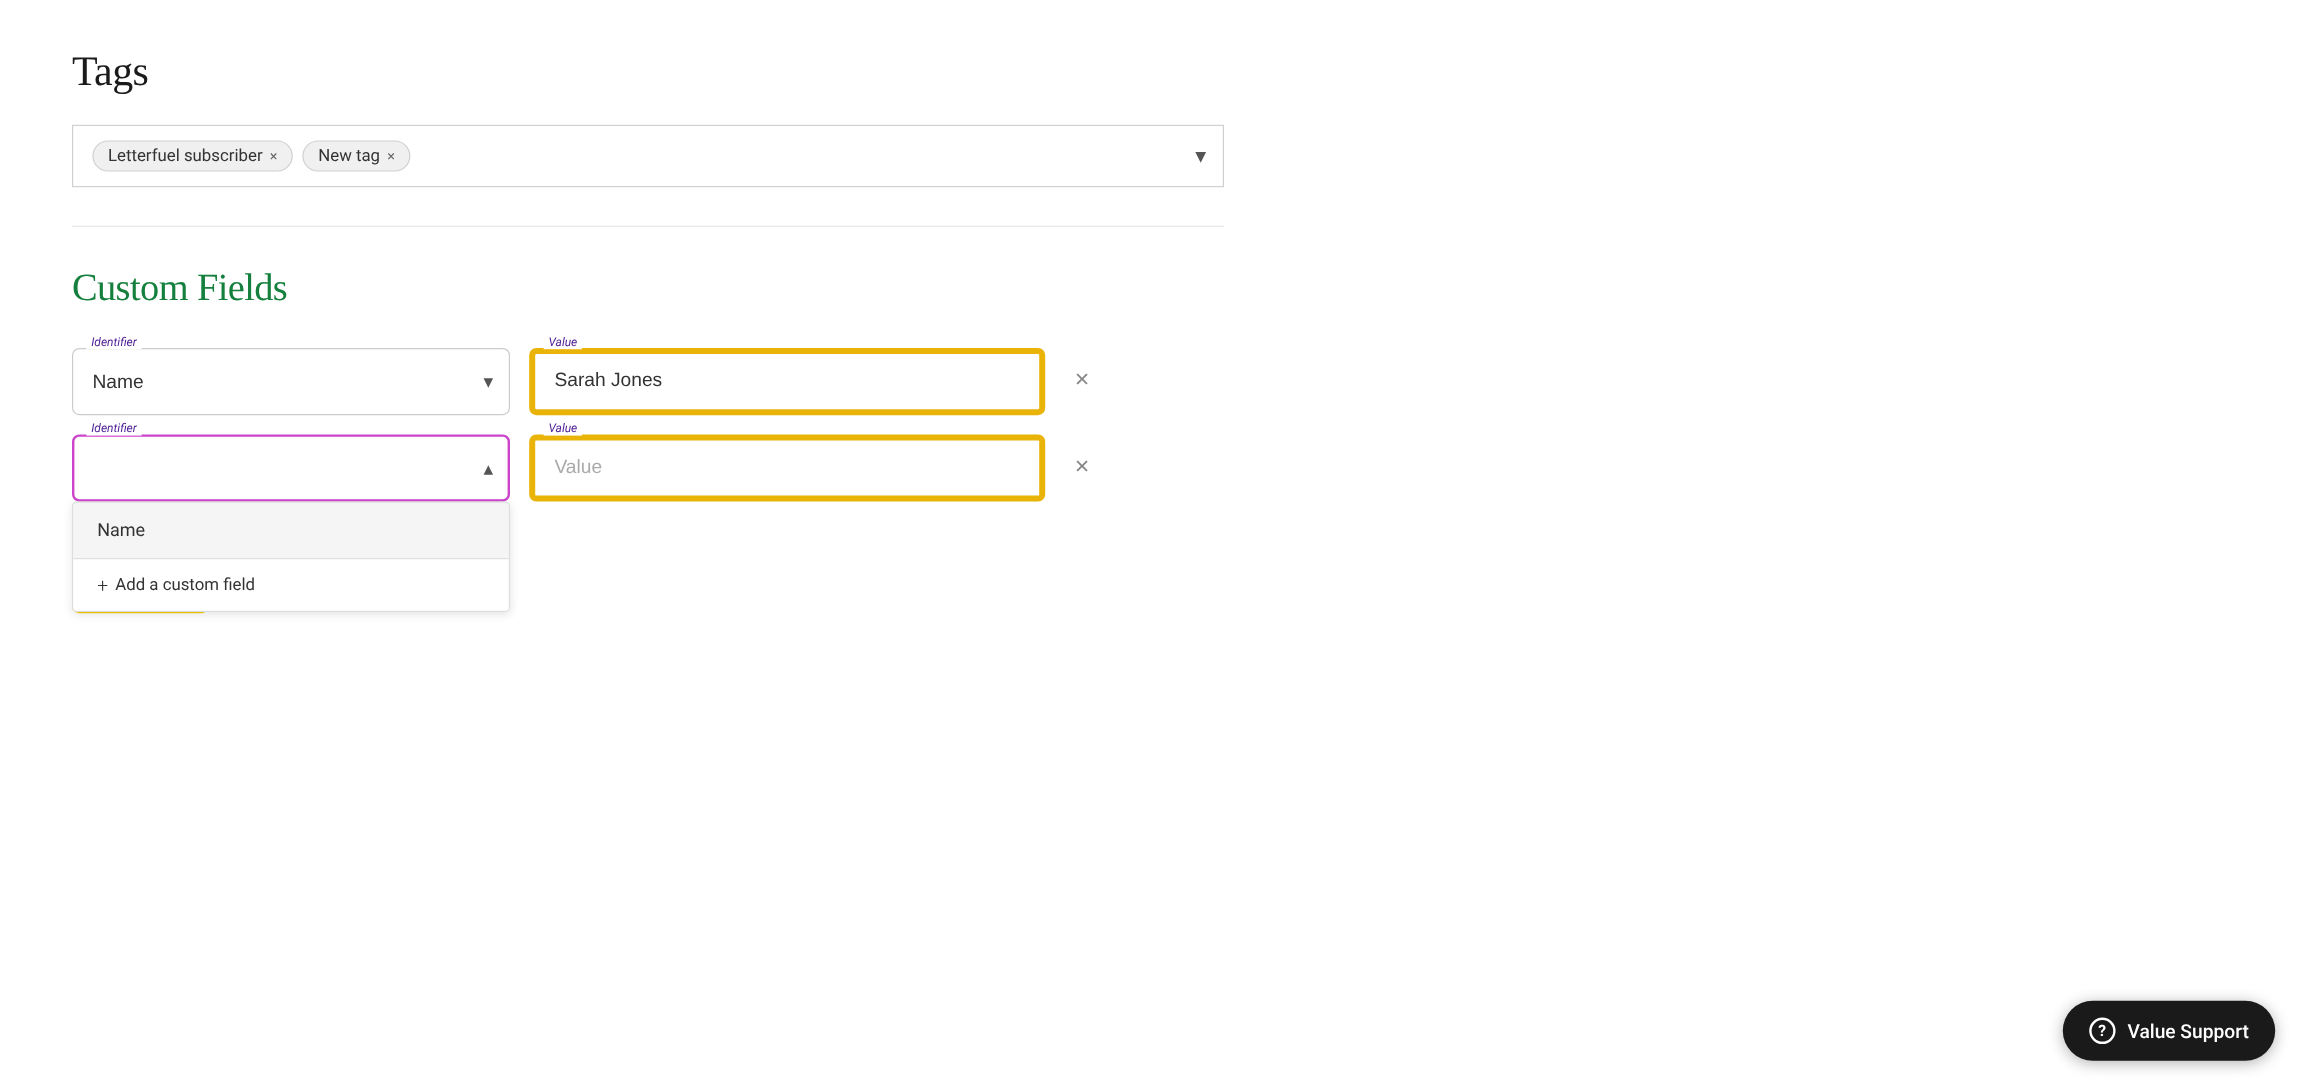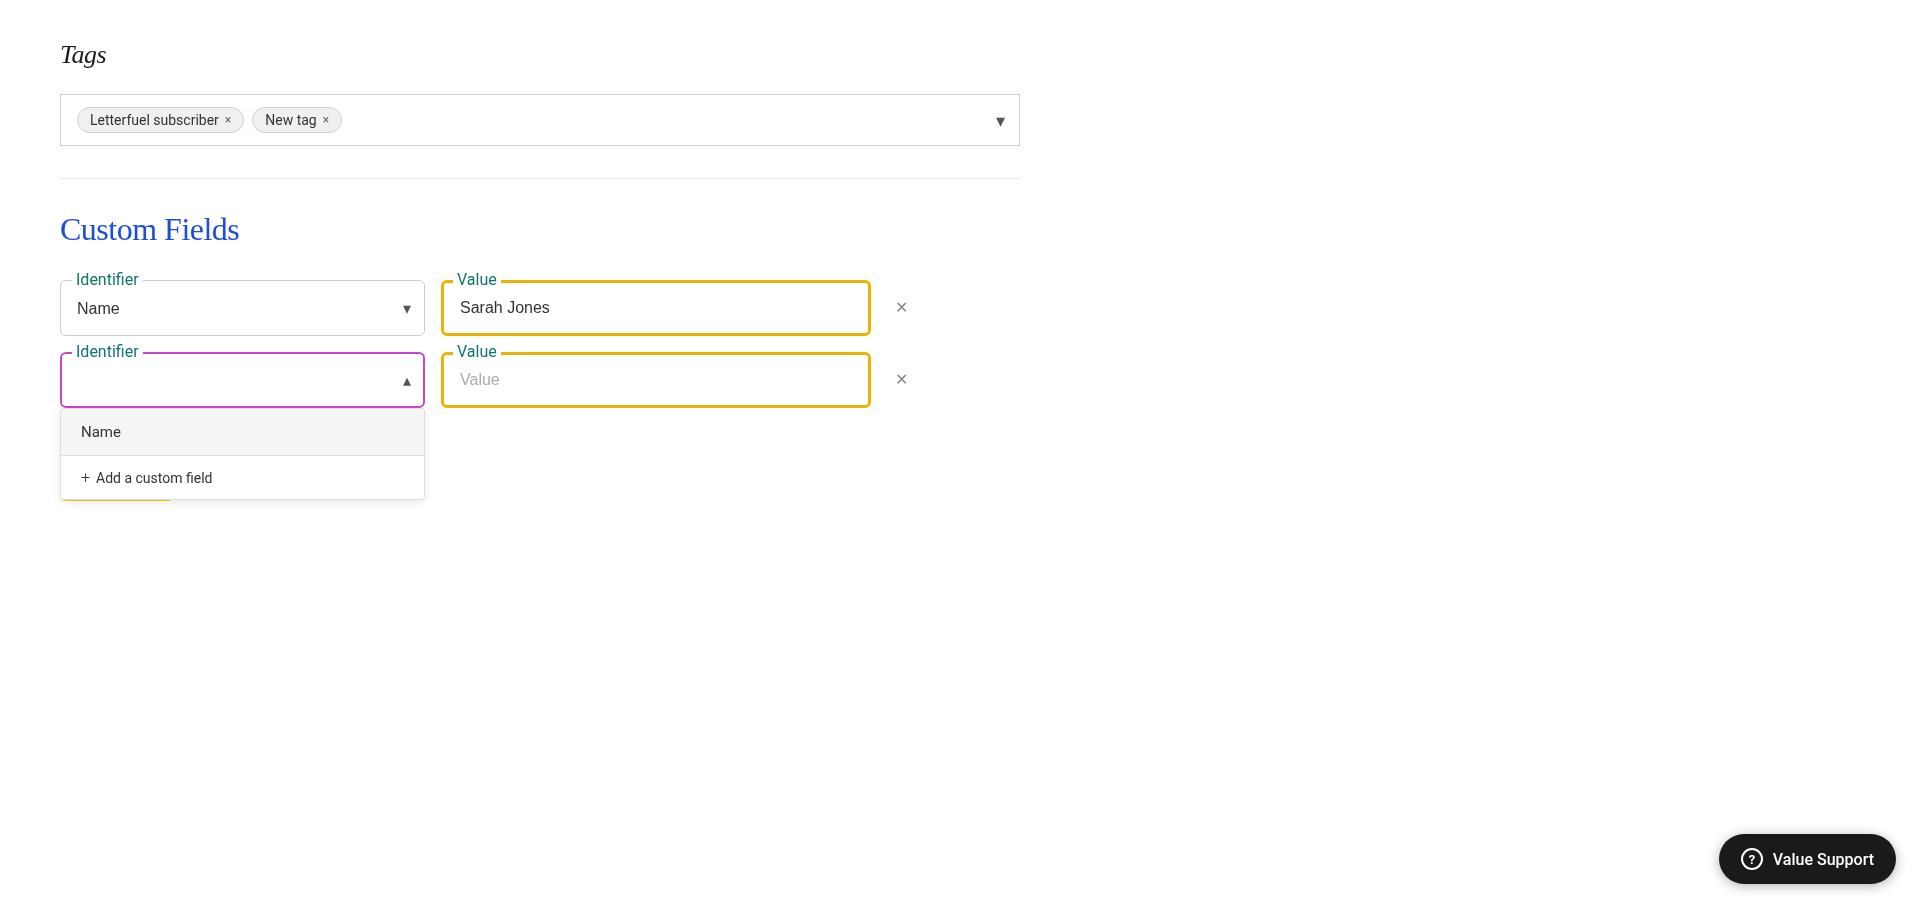--- a/index.html
+++ b/index.html
@@ -16,27 +16,26 @@
       position: relative;
     }
 
     .main-content {
       padding: 40px 60px;
       max-width: 1080px;
     }
 
     
     .section-title {
-      font-size: 26px;
+      font-size: 35px;
       font-weight: 400;
       color: #1a1a1a;
       margin-bottom: 24px;
       font-family: Georgia, 'Times New Roman', serif;
       letter-spacing: -0.5px;
-      font-style: italic;
     }
 
     .tags-container {
       border: 1px solid #d0d0d0;
       border-radius: 0;
       padding: 10px 16px;
       display: flex;
       align-items: center;
       min-height: 52px;
       width: 960px;
@@ -82,21 +81,21 @@
       border: none;
       border-top: 1px solid #e8e8e8;
       margin: 32px 0;
       width: 960px;
     }
 
     
     .custom-fields-title {
       font-size: 32px;
       font-weight: 400;
-      color: #1d4ed8;
+      color: #15803d;
       margin-bottom: 32px;
       font-family: Georgia, 'Times New Roman', serif;
       letter-spacing: -0.5px;
     }
 
     .field-row {
       display: flex;
       align-items: center;
       gap: 16px;
       margin-bottom: 16px;
@@ -105,23 +104,24 @@
     .field-group {
       position: relative;
     }
 
     .floating-label {
       position: absolute;
       top: -10px;
       left: 12px;
       background: #fff;
       padding: 0 4px;
-      font-size: 16px;
-      color: #0f766e;
+      font-size: 10px;
+      color: #4c1d95;
       z-index: 1;
+      font-style: italic;
     }
 
     .identifier-select {
       width: 365px;
       height: 56px;
       border: 1px solid #ccc;
       border-radius: 6px;
       padding: 0 40px 0 16px;
       font-size: 16px;
       color: #333;
@@ -146,21 +146,21 @@
       top: 50%;
       transform: translateY(-50%);
       font-size: 16px;
       color: #555;
       pointer-events: none;
     }
 
     .value-input {
       width: 430px;
       height: 56px;
-      border: 3px solid #eab308;
+      border: 5px solid #eab308;
       border-radius: 6px;
       padding: 0 16px;
       font-size: 16px;
       color: #333;
       background: #fff;
     }
 
     .value-input::placeholder {
       color: #aaa;
     }

